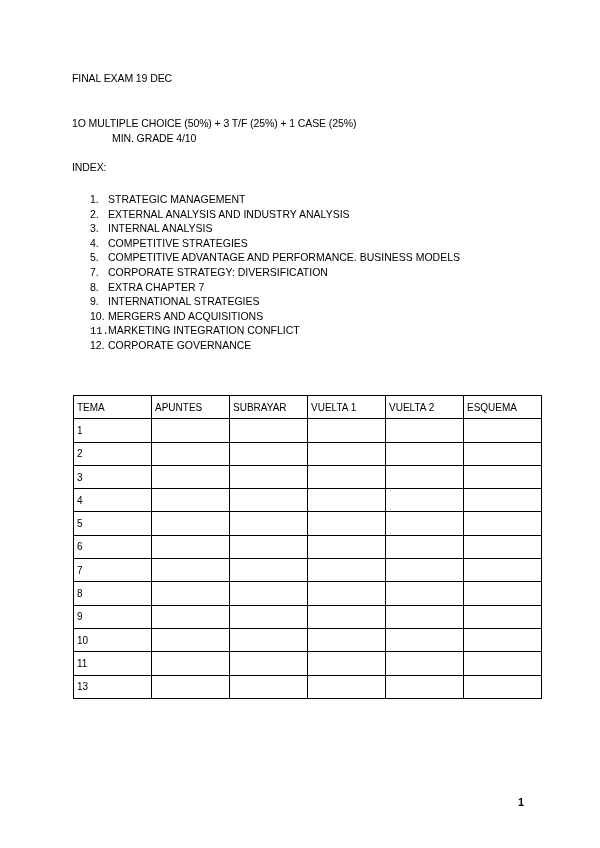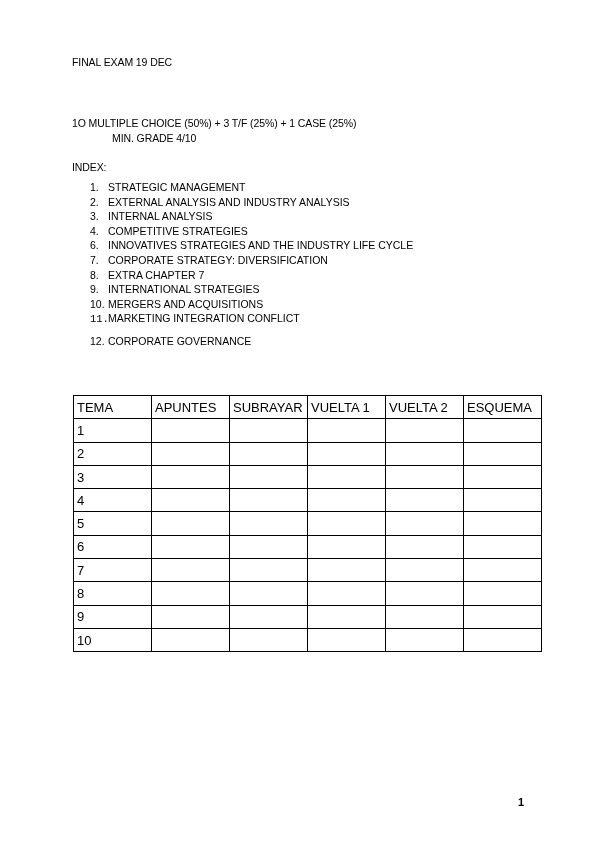--- a/index.html
+++ b/index.html
@@ -1,50 +1,50 @@
 <!DOCTYPE html>
 <html><head>
   <meta charset="utf-8">
   <style>
     html, body { margin: 0; padding: 0; background: #ffffff; }
     body { width: 600px; height: 848px; position: relative; overflow: hidden;
            font-family: "Liberation Sans", sans-serif; color: #000; }
     .line { position: absolute; left: 72px; font-size: 10.5px; letter-spacing: -0.1px; white-space: nowrap; }
-    ol.index { position: absolute; left: 72px; top: 180px; margin: 0; padding: 0; list-style: none;
+    ol.index { position: absolute; left: 72px; top: 192px; margin: 0; padding: 0; list-style: none;
                font-size: 10.5px; }
     ol.index li { height: 14.6px; line-height: 14.6px; white-space: nowrap; }
     ol.index .num { display: inline-block; width: 36px; text-align: right; padding-right: 0; }
     ol.index .txt { margin-left: 0; }
     table.tracker { position: absolute; left: 73px; top: 395px; border-collapse: collapse;
-                    font-size: 13px; }
+                    font-size: 10px; }
     table.tracker td, table.tracker th { border: 1.2px solid #000; width: 74px; height: 22.3px;
                     padding: 0 0 0 3px; text-align: left; font-weight: normal; vertical-align: middle; }
     .page-number { position: absolute; left: 518px; top: 796px; font-size: 11px; font-weight: bold; }
   </style>
 </head>
 <body>
 
 <div>
-  <div class="line" style="top:56px;">FINAL EXAM 19 DEC</div>
+  <div class="line" style="top:72px;">FINAL EXAM 19 DEC</div>
   <div class="line" style="top:117px;">1O MULTIPLE CHOICE (50%) + 3 T/F (25%) + 1 CASE (25%)</div>
   <div class="line" style="top:132px;margin-left:40px;">MIN. GRADE 4/10</div>
   <div class="line" style="top:161px;">INDEX:</div>
 
   <ol class="index" id="index-list">
       <li><span class="num" style="text-align: left; width: 36px; padding-left: 18px; box-sizing: border-box;">1.</span><span class="txt">STRATEGIC MANAGEMENT</span></li>
       <li><span class="num" style="text-align: left; width: 36px; padding-left: 18px; box-sizing: border-box;">2.</span><span class="txt">EXTERNAL ANALYSIS AND INDUSTRY ANALYSIS</span></li>
       <li><span class="num" style="text-align: left; width: 36px; padding-left: 18px; box-sizing: border-box;">3.</span><span class="txt">INTERNAL ANALYSIS</span></li>
       <li><span class="num" style="text-align: left; width: 36px; padding-left: 18px; box-sizing: border-box;">4.</span><span class="txt">COMPETITIVE STRATEGIES</span></li>
-      <li><span class="num" style="text-align: left; width: 36px; padding-left: 18px; box-sizing: border-box;">6.</span><span class="txt">INNOVATIVES STRATEGIES AND THE INDUSTRY LIFE CYCLE</span></li>
+      <li><span class="num" style="text-align: left; width: 36px; padding-left: 18px; box-sizing: border-box;">5.</span><span class="txt">COMPETITIVE ADVANTAGE AND PERFORMANCE. BUSINESS MODELS</span></li>
       <li><span class="num" style="text-align: left; width: 36px; padding-left: 18px; box-sizing: border-box;">7.</span><span class="txt">CORPORATE STRATEGY: DIVERSIFICATION</span></li>
       <li><span class="num" style="text-align: left; width: 36px; padding-left: 18px; box-sizing: border-box;">8.</span><span class="txt">EXTRA CHAPTER 7</span></li>
       <li><span class="num" style="text-align: left; width: 36px; padding-left: 18px; box-sizing: border-box;">9.</span><span class="txt">INTERNATIONAL STRATEGIES</span></li>
       <li><span class="num" style="text-align: left; width: 36px; padding-left: 18px; box-sizing: border-box;">10.</span><span class="txt">MERGERS AND ACQUISITIONS</span></li>
       <li><span class="num" style="text-align: left; width: 36px; padding-left: 18px; box-sizing: border-box; font-family: Liberation Mono, monospace;">11.</span><span class="txt">MARKETING INTEGRATION CONFLICT</span></li>
-      <li><span class="num" style="text-align: left; width: 36px; padding-left: 18px; box-sizing: border-box; margin-top: 8px;">12.</span><span class="txt">CORPORATE GOVERNANCE</span></li>
+      <li><span class="num" style="text-align: left; width: 36px; padding-left: 18px; box-sizing: border-box;">12.</span><span class="txt">CORPORATE GOVERNANCE</span></li>
     </ol>
 
   <table class="tracker">
     <thead>
       <tr id="hdr-row">
           <th>TEMA</th>
           <th>APUNTES</th>
           <th>SUBRAYAR</th>
           <th>VUELTA 1</th>
           <th>VUELTA 2</th>
@@ -125,17 +125,33 @@
           <td></td>
         </tr>
         <tr>
           <td>10</td>
           <td></td>
           <td></td>
           <td></td>
           <td></td>
           <td></td>
         </tr>
+        <tr>
+          <td>11</td>
+          <td></td>
+          <td></td>
+          <td></td>
+          <td></td>
+          <td></td>
+        </tr>
+        <tr>
+          <td>13</td>
+          <td></td>
+          <td></td>
+          <td></td>
+          <td></td>
+          <td></td>
+        </tr>
       </tbody>
   </table>
 
   <div class="page-number">1</div>
 </div>
 
 </body></html>

